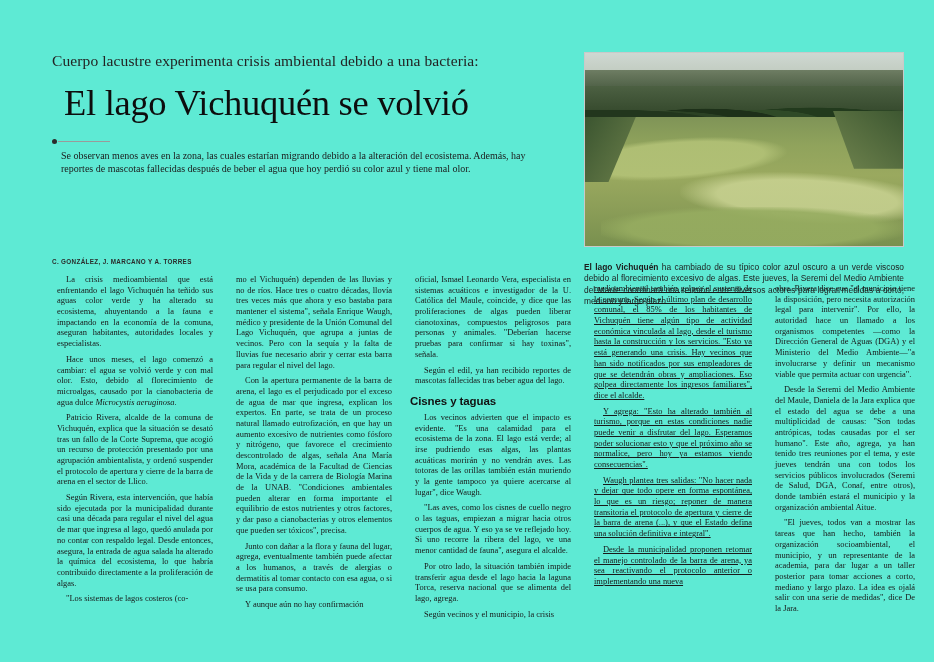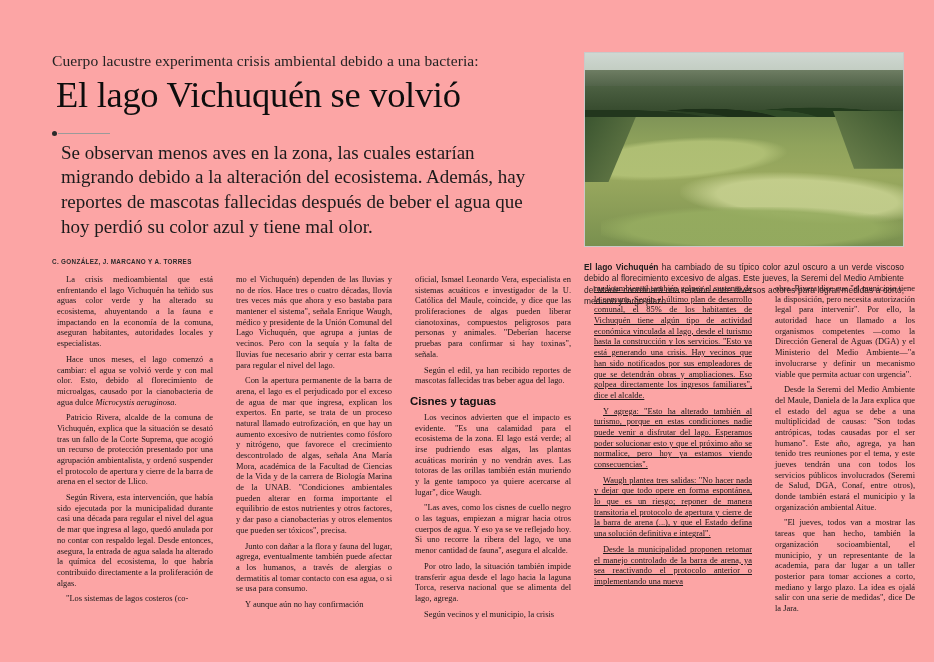--- a/index.html
+++ b/index.html
@@ -11,21 +11,21 @@
     width: 934px;
     height: 662px;
     overflow: hidden;
     font-family: "Liberation Serif", serif;
     color: #1a1a1a;
   }
   .page {
     position: relative;
     width: 934px;
     height: 662px;
-    background: #fca5a5;
+    background: #5eead4;
     box-sizing: border-box;
     padding: 52px 48px 18px 52px;
   }
 
   
   .head-zone {
     display: flex;
     gap: 14px;
     align-items: flex-start;
     height: 200px;
@@ -42,21 +42,21 @@
     letter-spacing: 0.1px;
     margin: 0 0 3px 0;
     font-weight: 400;
   }
   .headline {
     font-family: "Liberation Serif", serif;
     font-size: 36.5px;
     line-height: 1.17;
     font-weight: 400;
     color: #0d0d0d;
-    margin: 4px;
+    margin: 12px;
     letter-spacing: -0.3px;
   }
   .headline span { display: block; }
 
   .lead-wrap {
     margin-top: 13px;
     width: 500px;
     position: relative;
   }
   .lead-rule {
@@ -76,21 +76,21 @@
   .lead-rule .line {
     position: absolute;
     left: 6px;
     top: 3px;
     width: 52px;
     height: 1px;
     background: #9a9a9a;
   }
   .lead {
     font-family: "Liberation Serif", serif;
-    font-size: 19px;
+    font-size: 10px;
     line-height: 1.30;
     color: #1b1b1b;
     margin: 0;
     padding-left: 9px;
   }
 
   
   .photo-col {
     width: 320px;
     flex: 0 0 320px;

